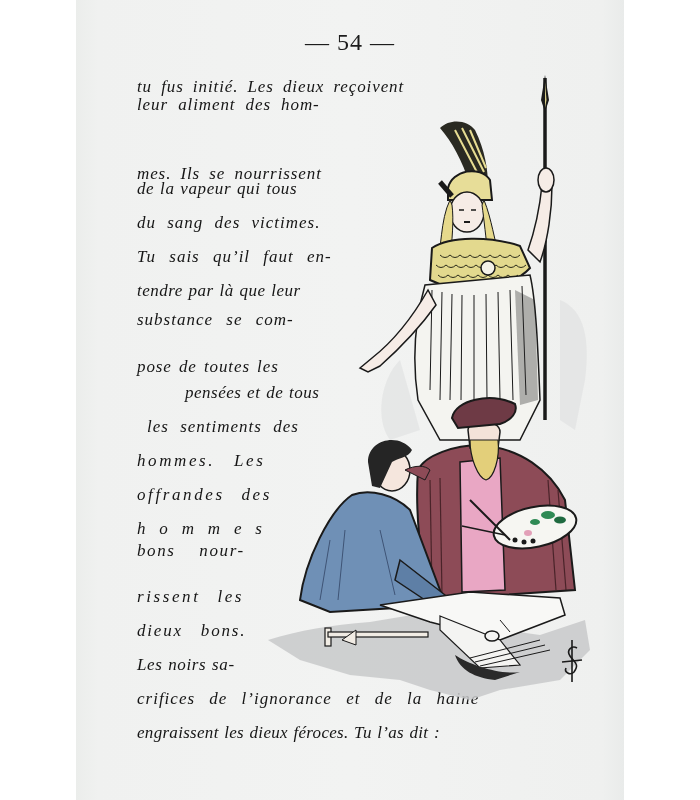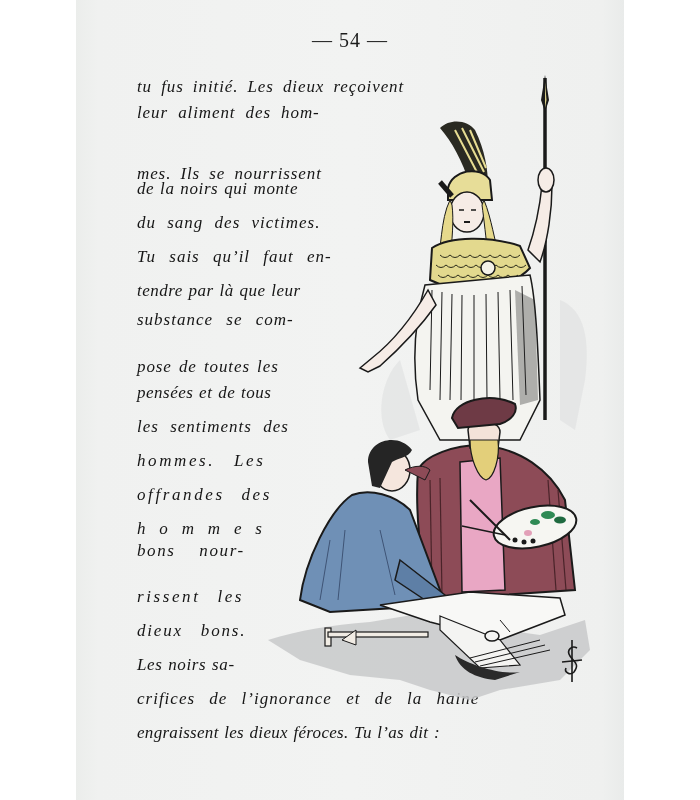--- a/index.html
+++ b/index.html
@@ -3,51 +3,51 @@
   <meta charset="utf-8">
   <style>
     html, body { margin: 0; padding: 0; background: #ffffff; }
     body { width: 700px; height: 800px; position: relative; overflow: hidden; }
     .page {
       position: absolute; left: 76px; top: 0; width: 548px; height: 800px;
       background: linear-gradient(90deg, #ebedeb 0%, #f0f1f0 4%, #f2f3f2 50%, #eff0ef 96%, #e9ebea 100%);
     }
     .folio {
       position: absolute; left: 0; width: 700px; top: 29px; text-align: center;
-      font-family: "Liberation Serif", "DejaVu Serif", serif; font-size: 20px; color: #1c1c1c;
+      font-family: "Liberation Serif", "DejaVu Serif", serif; font-size: 24px; color: #1c1c1c;
       letter-spacing: 1px;
     }
     .line {
       position: absolute; left: 137px;
       font-family: "Liberation Serif", "DejaVu Serif", serif;
       font-size: 17px; color: #161616; white-space: pre; line-height: 26px;
       transform-origin: left center;
       font-style: italic;
     }
     .ill { position: absolute; left: 0; top: 0; width: 700px; height: 800px; pointer-events: none; }
   </style>
 </head>
 <body>
 
 <div class="page"></div>
 
 <div class="folio">— 54 —</div>
 
 <div id="text-block">
   <div class="line" style="top:74px; letter-spacing:0.9px; word-spacing:4px;">tu fus initié. Les dieux reçoivent</div>
-  <div class="line" style="top:100px; letter-spacing:0.9px; word-spacing:5px;">leur aliment des hom-</div>
+  <div class="line" style="top:92px; letter-spacing:0.9px; word-spacing:5px;">leur aliment des hom-</div>
   <div class="line" style="top:142px; letter-spacing:0.9px; word-spacing:4px;margin-top:19px;">mes. Ils se nourrissent</div>
-  <div class="line" style="top:176px; letter-spacing:0.6px; word-spacing:1px;">de la noirs qui monte</div>
+  <div class="line" style="top:176px; letter-spacing:0.6px; word-spacing:1px;">de la vapeur qui tous</div>
   <div class="line" style="top:210px; letter-spacing:1px; word-spacing:6px;">du sang des victimes.</div>
   <div class="line" style="top:244px; letter-spacing:1px; word-spacing:8px;">Tu sais qu’il faut en-</div>
   <div class="line" style="top:278px; letter-spacing:0.5px; word-spacing:1px;">tendre par là que leur</div>
   <div class="line" style="top:307px; letter-spacing:1px; word-spacing:8px;">substance se com-</div>
   <div class="line" style="top:354px; letter-spacing:0.9px; word-spacing:2px;">pose de toutes les</div>
-  <div class="line" style="top:380px; letter-spacing:0.5px; word-spacing:1px;">pensées et de tous</div>
-  <div class="line" style="top:414px; letter-spacing:1px; word-spacing:6px;">les sentiments des</div>
+  <div class="line" style="top:380px; letter-spacing:0.5px; word-spacing:1px;margin-left:48px;">pensées et de tous</div>
+  <div class="line" style="top:414px; letter-spacing:1px; word-spacing:6px;margin-left:10px;">les sentiments des</div>
   <div class="line" style="top:448px; letter-spacing:2.6px; word-spacing:12px;text-align:right;">hommes. Les</div>
   <div class="line" style="top:482px; letter-spacing:2.6px; word-spacing:10px;">offrandes des</div>
   <div class="line" style="top:516px; letter-spacing:2.8px; word-spacing:4px;">h o m m e s</div>
   <div class="line" style="top:538px; letter-spacing:1.6px; word-spacing:18px;">bons nour-</div>
   <div class="line" style="top:584px; letter-spacing:2.6px; word-spacing:10px;">rissent les</div>
   <div class="line" style="top:618px; letter-spacing:1.8px; word-spacing:12px;text-align:right;">dieux bons.</div>
   <div class="line" style="top:652px; letter-spacing:0.6px; word-spacing:1px;">Les noirs sa-</div>
   <div class="line" style="top:686px; letter-spacing:1px; word-spacing:9px;">crifices de l’ignorance et de la haine</div>
   <div class="line" style="top:720px; letter-spacing:0.3px; word-spacing:1px;">engraissent les dieux féroces. Tu l’as dit :</div>
 </div>

